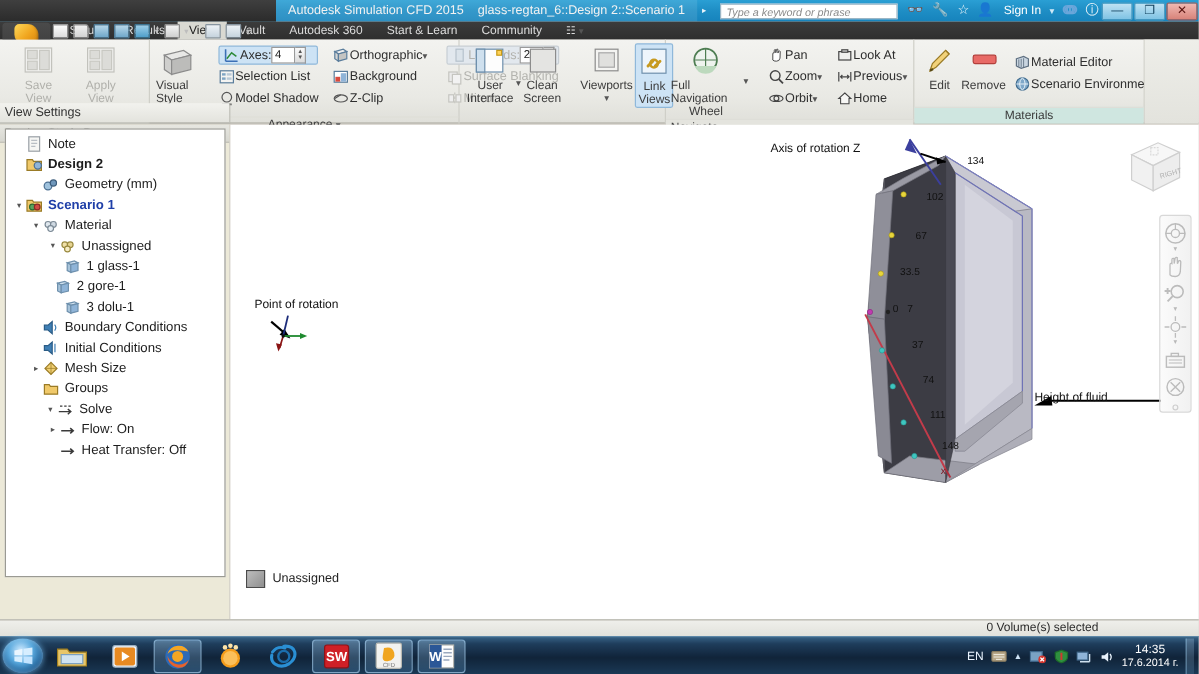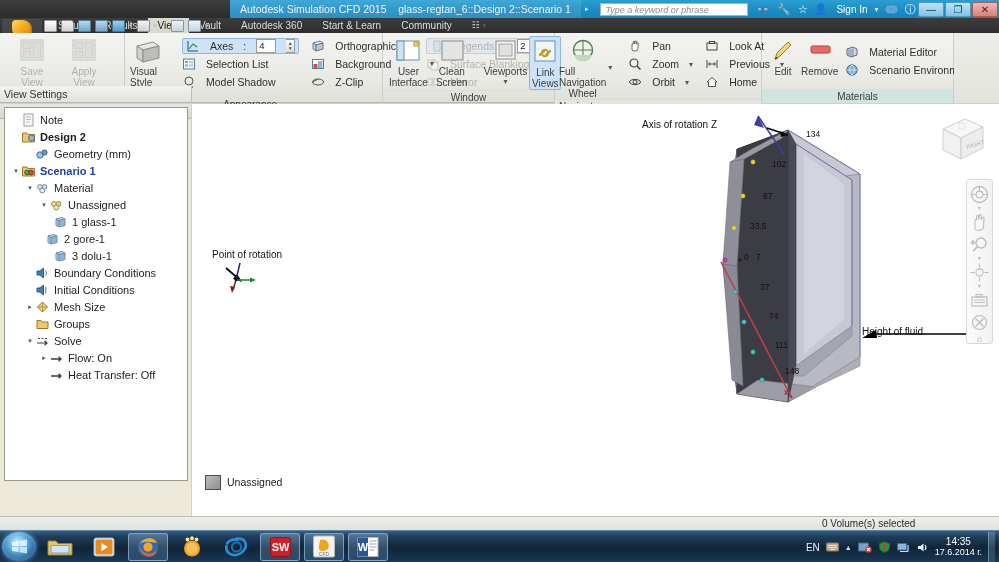--- a/index.html
+++ b/index.html
@@ -91,21 +91,21 @@
   }
   .rgroup-title.mat { background:#cfe6e0; }
   .rgroup-title.vs  { background:#e4e4de; text-align:left; padding-left:4px;}
 
   .bigbtn { width:48px; display:flex; flex-direction:column; align-items:center; padding-top:2px; }
   .bigbtn .gfx { width:30px; height:28px; }
   .bigbtn .t { font-size:10px; color:#3c3c3c; line-height:11px; text-align:left; }
   .bigbtn.dis .t { color:#b0b0ab; }
 
   .colgrid { display:flex; flex-direction:column; gap:2px; padding-top:2px;}
-  .ritem { display:flex; align-items:center; gap:10px; height:16px; white-space:nowrap;}
+  .ritem { display:flex; align-items:center; gap:0; height:16px; white-space:nowrap;}
   .ritem .t { font-size:10.5px; color:#2e2e2e; }
   .ritem.dis .t { color:#b3b3ae; }
   .ico { width:14px; height:14px; display:inline-block; position:relative; flex:none;}
   .spin { width:20px; height:14px; border:1px solid #9a9a9a; background:#fff; font-size:9.5px; line-height:12px; text-align:left; padding-left:2px;}
   .spinarr { width:9px; height:14px; border:1px solid #9a9a9a; border-left:none; background:linear-gradient(to bottom,#fafafa,#dcdcdc); display:flex; flex-direction:column; align-items:center; justify-content:center; font-size:5px; color:#555; line-height:5px;}
   .hl { background:#cde3f5; border:1px solid #8fb8da; border-radius:2px; padding:0 3px; height:16px;}
   .hl.dis { background:#e2e8ee; border-color:#c7ced4;}
   .dd { font-size:8px; color:#555; }
   .sep-v { width:1px; background:#d5d5cf; margin:4px 6px 6px 6px; }
 
@@ -428,21 +428,20 @@
         <div class="bigbtn" style="background:#cde3f5;border:1px solid #8fb8da;border-radius:2px;width:36px">
           <svg class="gfx" viewBox="0 0 30 28">
             <rect x="5" y="2" width="20" height="20" fill="#eef5fb" stroke="#6e90ad"></rect>
             <path d="M10 16 L14 12 M16 16 L20 12" stroke="#c79a20" stroke-width="2.4" stroke-linecap="round"></path>
             <circle cx="15" cy="14" r="3.2" fill="none" stroke="#c79a20" stroke-width="2"></circle>
           </svg>
           <div class="t">Link</div>
           <div class="t">Views</div>
         </div>
       </div>
-      <div class="rgroup-title">Window</div>
     </div>
 
     <div class="rgroup" style="width:207px">
       <div class="rgroup-body" style="gap:2px; padding-left:4px;">
         <div class="bigbtn" style="width:76px">
           <svg class="gfx" viewBox="0 0 30 28">
             <circle cx="15" cy="12" r="9.5" fill="#eef3ee" stroke="#4e7d52" stroke-width="1.4"></circle>
             <path d="M5.5 12 L24.5 12 M15 2.5 L15 21.5" stroke="#4e7d52" stroke-width="1"></path>
             <path d="M6 17 A9.5 9.5 0 0 0 24 17 Z" fill="#bcd9bd"></path>
           </svg>
@@ -663,21 +662,21 @@
 
 
       <div class="tn" style="padding-left:20px">
         <span class="exp"></span>
         <span class="ic"><svg viewBox="0 0 15 14">
               <path d="M2 3.5 L6 3.5 L7 5 L13 5 L13 11.5 L2 11.5 Z" fill="#f0c96a" stroke="#9a7b26"></path>
             </svg></span>
         <span class="tx">Groups</span>
       </div>
 
-      <div class="tn" style="padding-left:20px">
+      <div class="tn" style="padding-left:32px">
         <span class="exp">▾</span>
         <span class="ic"><svg viewBox="0 0 15 14">
               <path d="M2 9 L12 9 M9.5 6.8 L12 9 L9.5 11.2" stroke="#3a3a3a" fill="none" stroke-width="1.2"></path>
               <path d="M3 4.5 L5 4.5 M6.5 4.5 L8.5 4.5 M10 4.5 L12 4.5" stroke="#3a3a3a" stroke-width="1.1"></path>
             </svg></span>
         <span class="tx">Solve</span>
       </div>
 
       <div class="tn" style="padding-left:34px">
         <span class="exp">▸</span>

